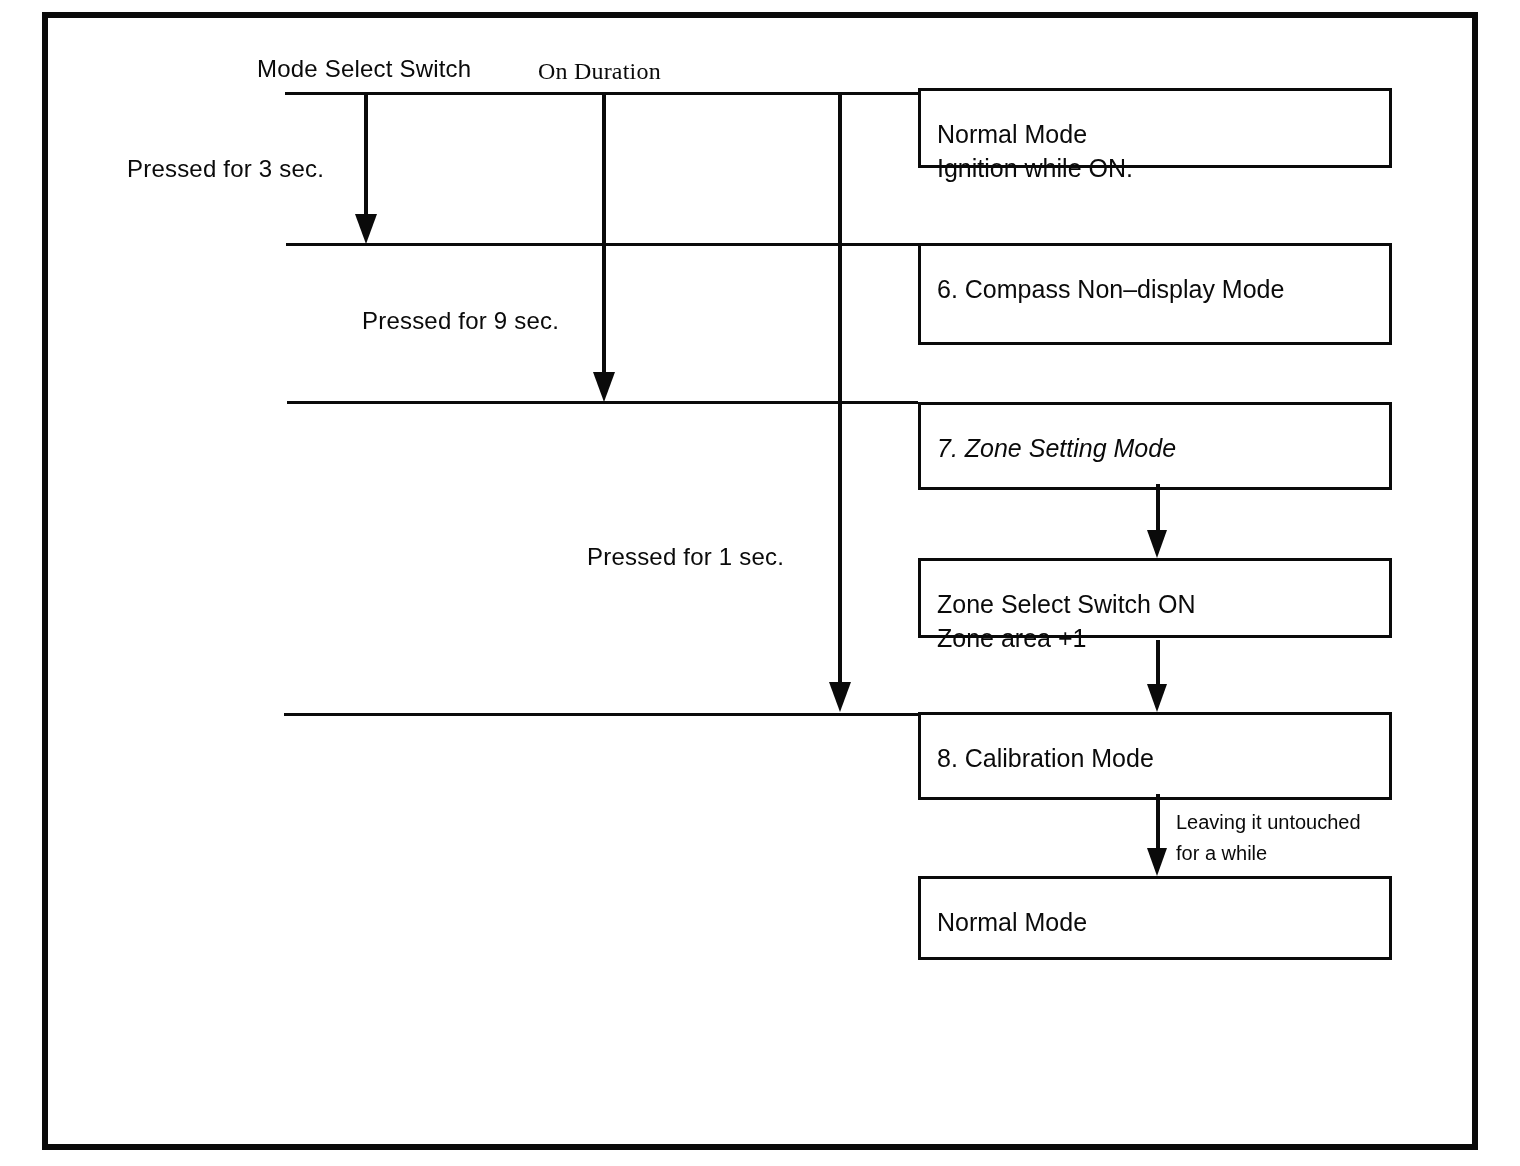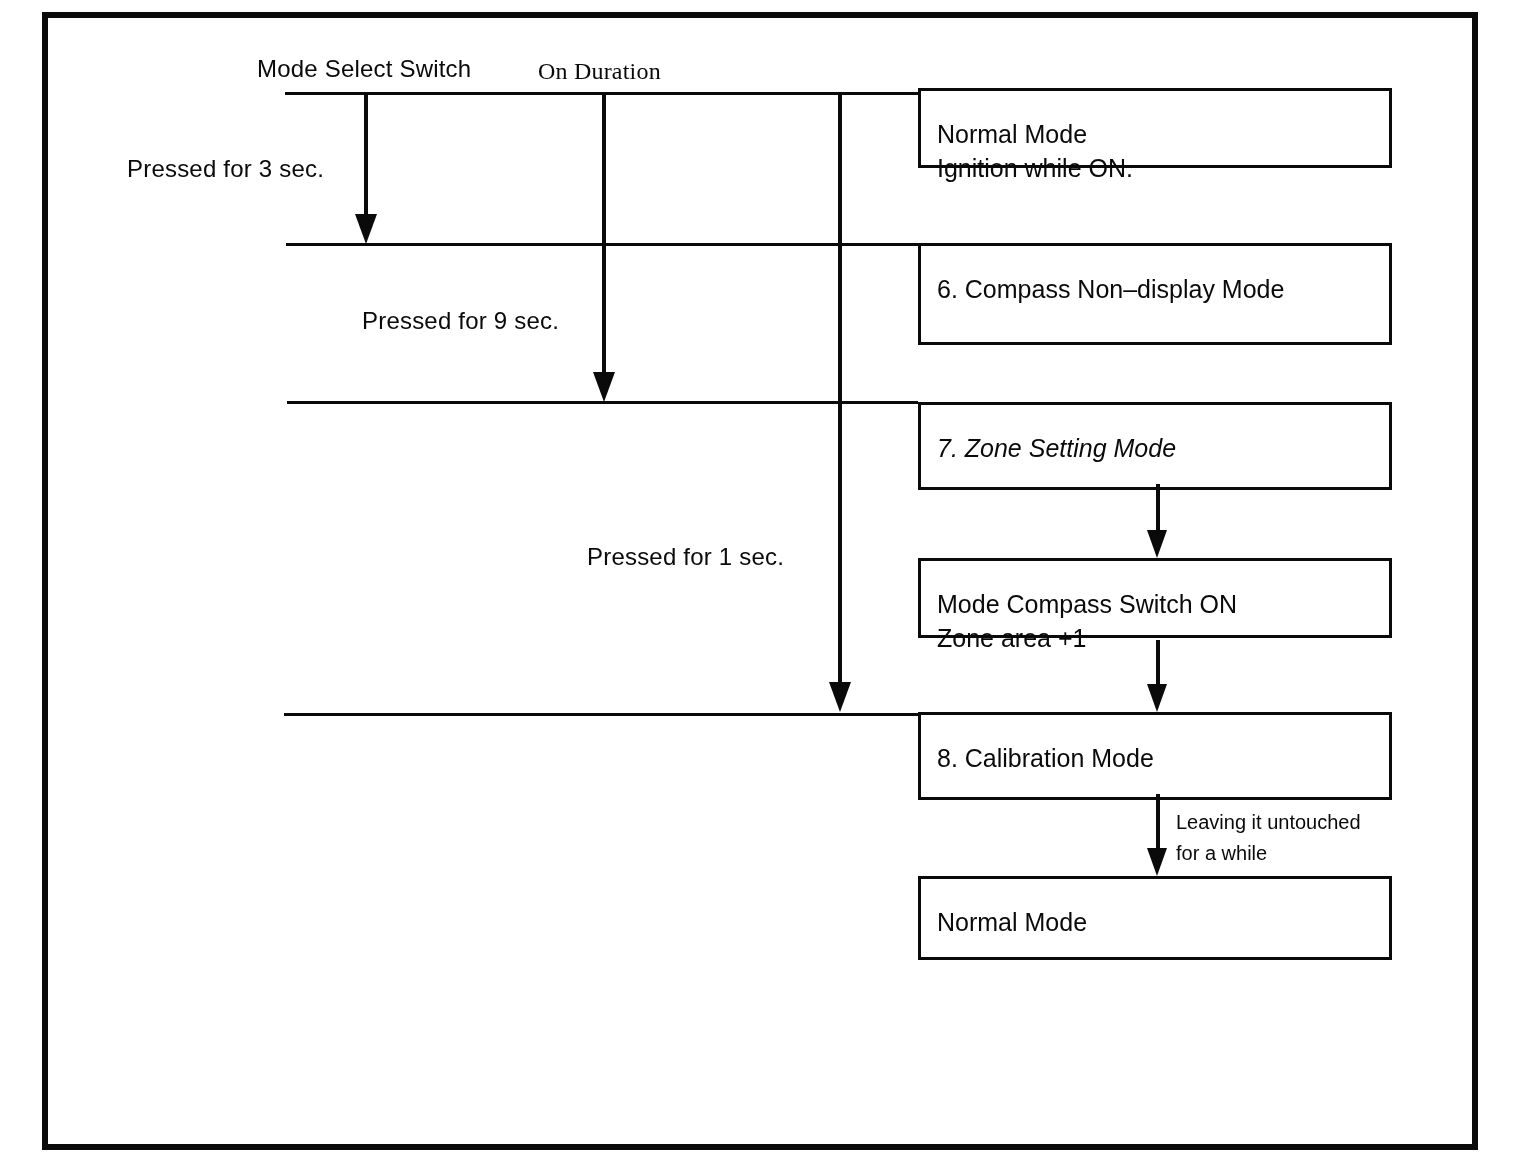--- a/index.html
+++ b/index.html
@@ -113,21 +113,21 @@
     <div class="box-line">6. Compass Non–display Mode</div>
     <div class="box-line"></div>
   </div>
 
   <div class="mode-box" style="top:402px; height:88px;font-style:italic;">
     <div class="box-line">7. Zone Setting Mode</div>
     <div class="box-line"></div>
   </div>
 
   <div class="mode-box" style="top:558px; height:80px;">
-    <div class="box-line">Mode Compass Switch ON</div>
+    <div class="box-line">Zone Select Switch ON</div>
     <div class="box-line">Zone area +1</div>
   </div>
 
   <div class="mode-box" style="top:712px; height:88px;">
     <div class="box-line">8. Calibration Mode</div>
     <div class="box-line"></div>
   </div>
 
   <div class="mode-box" style="top:876px; height:84px;">
     <div class="box-line">Normal Mode</div>

